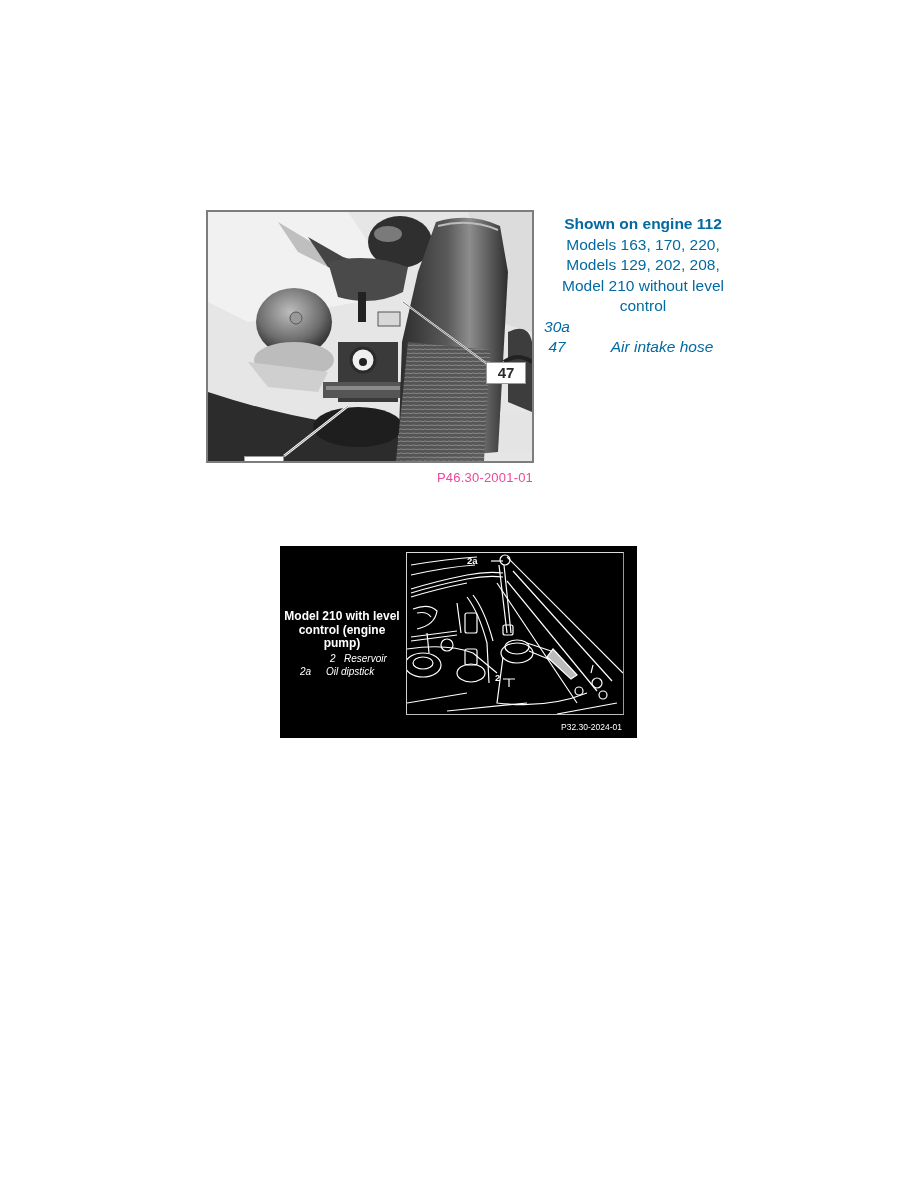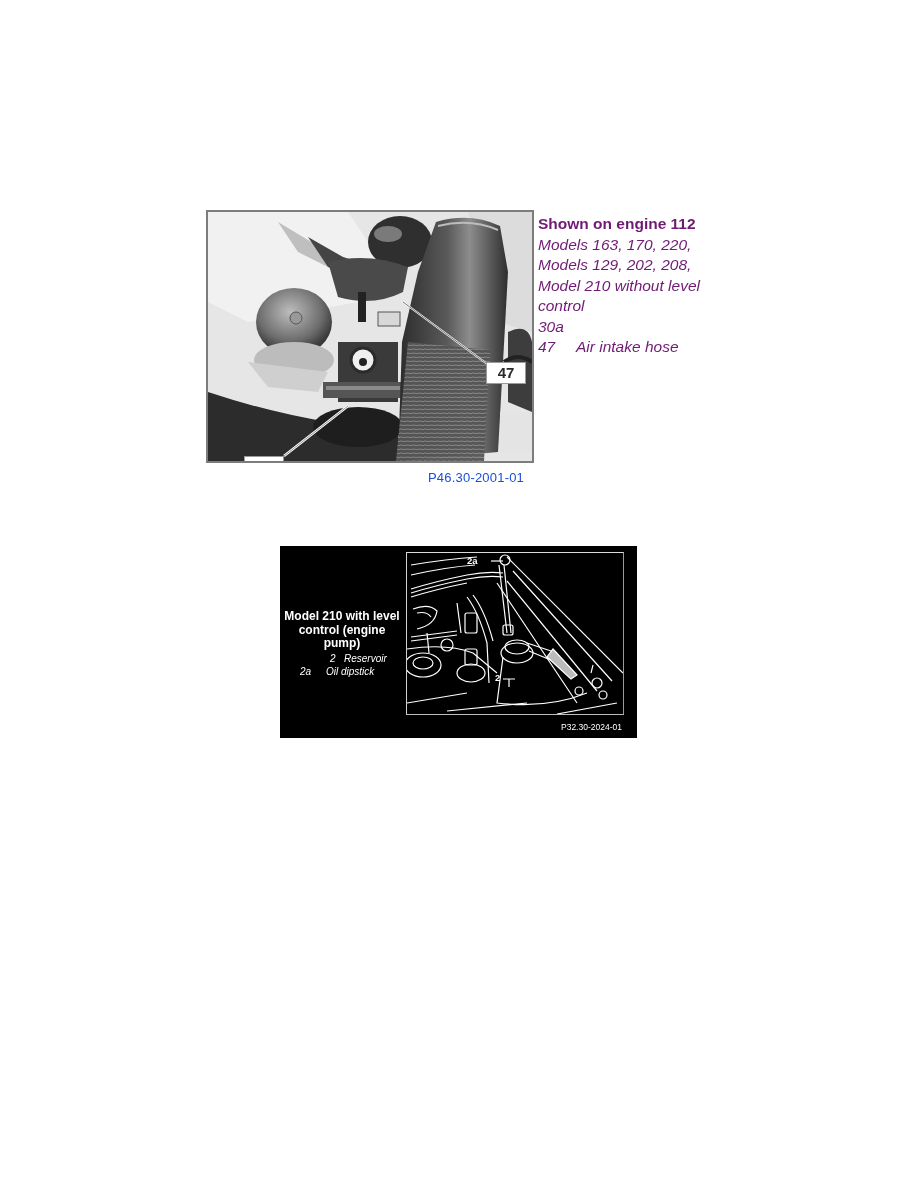--- a/index.html
+++ b/index.html
@@ -29,34 +29,35 @@
       color: #2a2a2a;
       text-align: center;
       line-height: 20px;
     }
     .callout-30a { left: 36px; top: 244px; width: 38px; height: 20px; }
     .callout-47  { left: 278px; top: 150px; width: 38px; height: 20px; }
     .photo-legend {
       position: absolute;
       left: 538px; top: 214px;
       width: 210px;
-      color: #701a75;
+      color: #0369a1;
       font-size: 15.5px;
       line-height: 20.5px;
+      text-align: center;
     }
     .photo-legend .title { font-weight: bold; }
-    .photo-legend .it { font-style: italic; }
+    .photo-legend .it { }
     .legend-row { display: flex; font-style: italic; }
     .legend-row .key { width: 38px; flex: none; }
     .legend-row .val { flex: 1; }
     .photo-code {
       position: absolute;
-      left: 428px; top: 470px;
+      left: 437px; top: 470px;
       font-size: 13px;
-      color: #1d4ed8;
+      color: #ec4899;
       letter-spacing: 0.2px;
     }
     
     .diagram-panel {
       position: absolute;
       left: 280px; top: 546px;
       width: 357px; height: 192px;
       background: #000000;
       overflow: hidden;
     }

